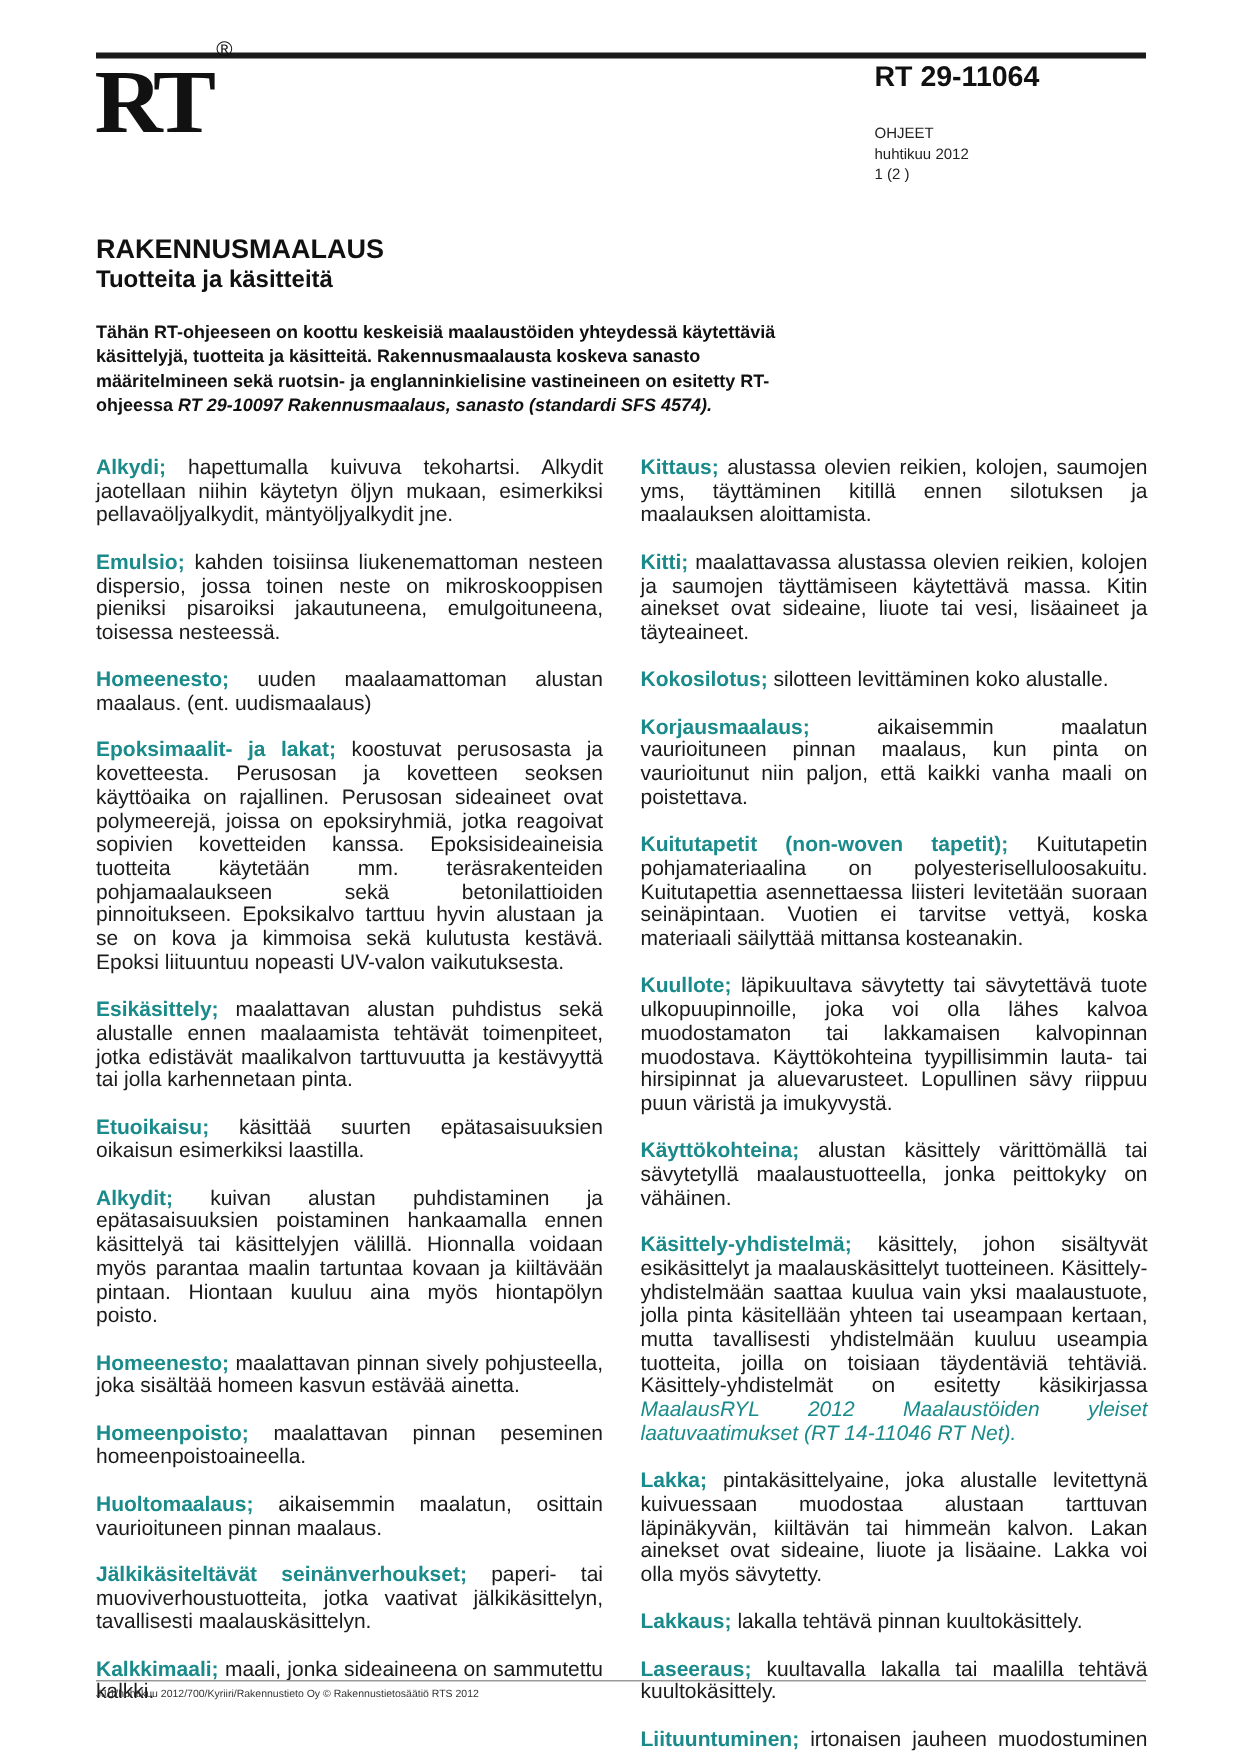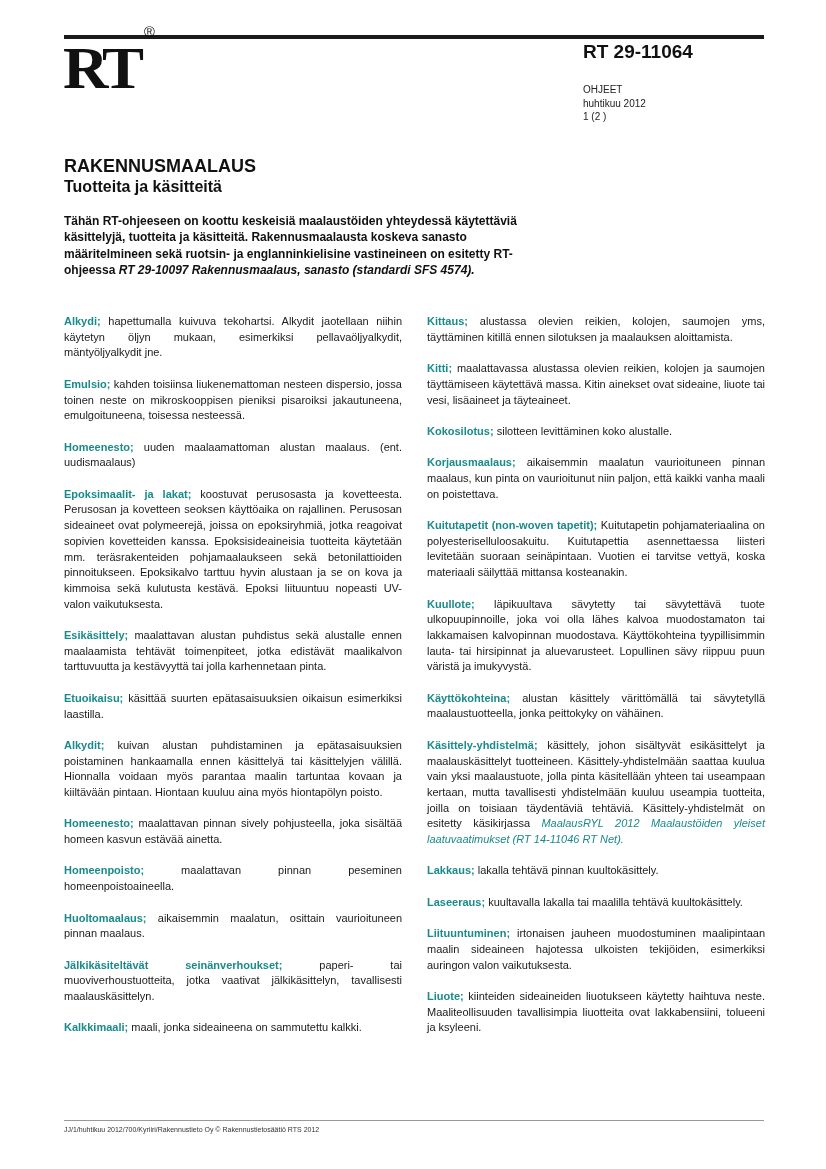--- a/index.html
+++ b/index.html
@@ -12,21 +12,21 @@
   .docno { position: absolute; left: 583px; top: 41px; font-family: "Liberation Sans", sans-serif; font-weight: bold;
            font-size: 19px; color: #111; }
   .meta { position: absolute; left: 583px; top: 83px; font-size: 10px; line-height: 13.5px; color: #222;
           font-family: "Liberation Sans", sans-serif; }
   .meta div { white-space: nowrap; }
   .title { position: absolute; left: 64px; top: 156px; font-family: "Liberation Sans", sans-serif; font-weight: bold; font-size: 18px; line-height: 20px; color: #111; }
   .subtitle { position: absolute; left: 64px; top: 177px; font-family: "Liberation Sans", sans-serif; font-weight: bold; font-size: 16px; line-height: 20px; color: #111; }
   .intro { position: absolute; left: 64px; top: 213px; width: 470px; font-family: "Liberation Sans", sans-serif; font-weight: bold;
            font-size: 12px; line-height: 16.3px; color: #111; }
   .intro i { font-style: italic; }
-  .col { position: absolute; top: 314px; width: 338px; font-family: "Liberation Sans", sans-serif; font-size: 11px; line-height: 15.7px; color: #1a1a1a; }
+  .col { position: absolute; top: 304px; width: 338px; font-family: "Liberation Sans", sans-serif; font-size: 14px; line-height: 15.7px; color: #1a1a1a; }
   .col.left { left: 64px; }
   .col.right { left: 427px; }
   .entry { margin: 0 0 15.7px 0; text-align: justify; hyphens: manual; }
   .term { color: #1a8a8a; font-weight: bold; }
   .ref { color: #1a8a8a; font-style: italic; }
   .footline { position: absolute; left: 64px; top: 1120px; width: 700px; height: 1px; background: #999; }
   .footer { position: absolute; left: 64px; top: 1126px; font-family: "Liberation Sans", sans-serif; font-size: 7px; color: #333; white-space: nowrap; }
 </style>
 </head>
 <body>
@@ -61,20 +61,21 @@
   </div>
 <div class="col right" id="rightcol">
     <p class="entry"><span class="term">Kittaus;</span><span> alustassa olevien reikien, kolojen, saumojen yms, täyttäminen kitillä ennen silotuksen ja maalauksen aloittamista.</span></p>
     <p class="entry"><span class="term">Kitti;</span><span> maalattavassa alustassa olevien reikien, kolojen ja saumojen täyttämiseen käytettävä massa. Kitin ainekset ovat sideaine, liuote tai vesi, lisäaineet ja täyteaineet.</span></p>
     <p class="entry"><span class="term">Kokosilotus;</span><span> silotteen levittäminen koko alustalle.</span></p>
     <p class="entry"><span class="term">Korjausmaalaus;</span><span> aikaisemmin maalatun vaurioituneen pinnan maalaus, kun pinta on vaurioitunut niin paljon, että kaikki vanha maali on poistettava.</span></p>
     <p class="entry"><span class="term">Kuitutapetit (non-woven tapetit);</span><span> Kuitutapetin pohjamateriaalina on polyesteriselluloosakuitu. Kuitutapettia asennettaessa liisteri levitetään suoraan seinäpintaan. Vuotien ei tarvitse vettyä, koska materiaali säilyttää mittansa kosteanakin.</span></p>
     <p class="entry"><span class="term">Kuullote;</span><span> läpikuultava sävytetty tai sävytettävä tuote ulkopuupinnoille, joka voi olla lähes kalvoa muodostamaton tai lakkamaisen kalvopinnan muodostava. Käyttökohteina tyypillisimmin lauta- tai hirsipinnat ja aluevarusteet. Lopullinen sävy riippuu puun väristä ja imukyvystä.</span></p>
     <p class="entry"><span class="term">Käyttökohteina;</span><span> alustan käsittely värittömällä tai sävytetyllä maalaustuotteella, jonka peittokyky on vähäinen.</span></p>
     <p class="entry"><span class="term">Käsittely-yhdistelmä;</span><span> käsittely, johon sisältyvät esikäsittelyt ja maalauskäsittelyt tuotteineen. Käsittely-yhdistelmään saattaa kuulua vain yksi maalaustuote, jolla pinta käsitellään yhteen tai useampaan kertaan, mutta tavallisesti yhdistelmään kuuluu useampia tuotteita, joilla on toisiaan täydentäviä tehtäviä. Käsittely-yhdistelmät on esitetty käsikirjassa </span><span class="ref">MaalausRYL 2012 Maalaustöiden yleiset laatuvaatimukset (RT 14-11046 RT Net).</span></p>
+    <p class="entry"><span class="term">Lakka;</span><span> pintakäsittelyaine, joka alustalle levitettynä kuivuessaan muodostaa alustaan tarttuvan läpinäkyvän, kiiltävän tai himmeän kalvon. Lakan ainekset ovat sideaine, liuote ja lisäaine. Lakka voi olla myös sävytetty.</span></p>
     <p class="entry"><span class="term">Lakkaus;</span><span> lakalla tehtävä pinnan kuultokäsittely.</span></p>
     <p class="entry"><span class="term">Laseeraus;</span><span> kuultavalla lakalla tai maalilla tehtävä kuultokäsittely.</span></p>
     <p class="entry"><span class="term">Liituuntuminen;</span><span> irtonaisen jauheen muodostuminen maalipintaan maalin sideaineen hajotessa ulkoisten tekijöiden, esimerkiksi auringon valon vaikutuksesta.</span></p>
     <p class="entry"><span class="term">Liuote;</span><span> kiinteiden sideaineiden liuotukseen käytetty haihtuva neste. Maaliteollisuuden tavallisimpia liuotteita ovat lakkabensiini, tolueeni ja ksyleeni.</span></p>
   </div>
 
 <div class="footline"></div>
 <div class="footer">JJ/1/huhtikuu 2012/700/Kyriiri/Rakennustieto Oy   © Rakennustietosäätiö RTS 2012</div>
 
 </body></html>

